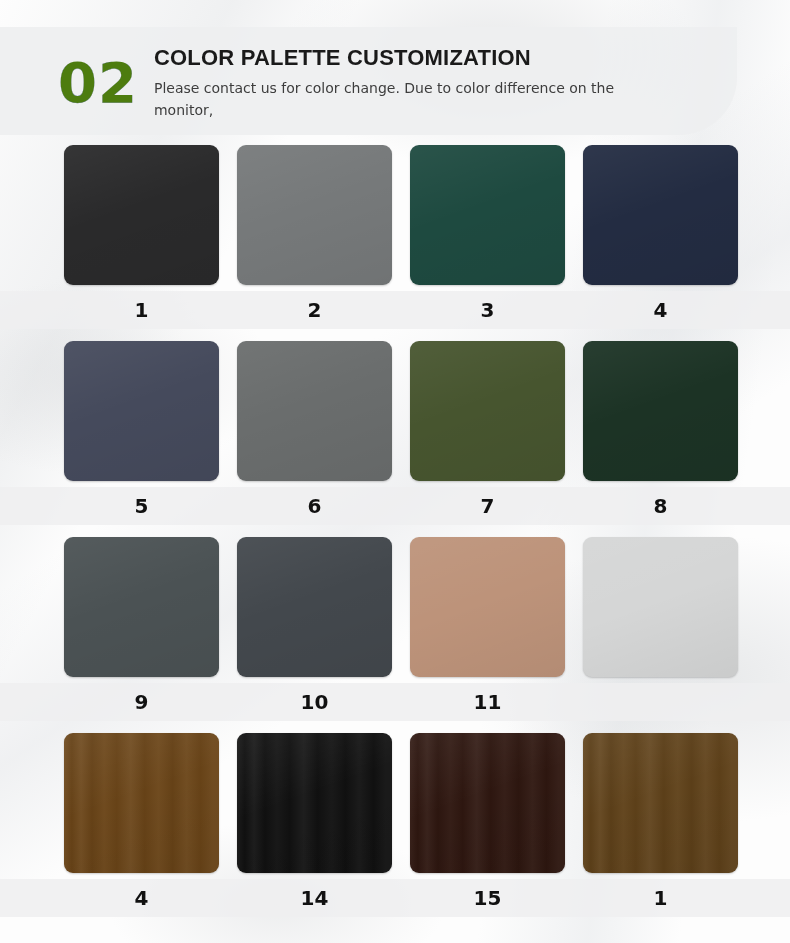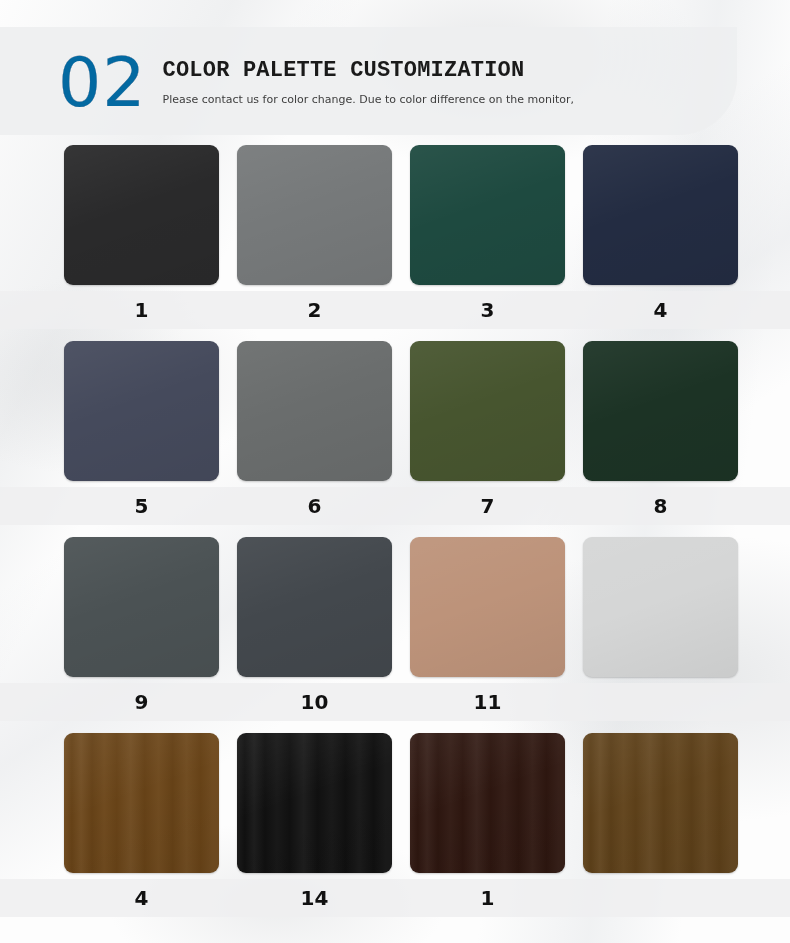--- a/index.html
+++ b/index.html
@@ -48,45 +48,45 @@
     top: 27px;
     width: 737px;
     height: 108px;
     display: flex;
     align-items: center;
     padding-left: 58px;
   }
 
   .section-number {
     font-family: "DejaVu Sans", sans-serif;
-    font-size: 68px;
-    font-weight: 400;
+    font-size: 56px;
+    font-weight: 700;
     line-height: 1;
-    color: #0369a1;
+    color: #4d7c0f;
     letter-spacing: 1px;
     margin-right: 16px;
     margin-top: 4px;
     -webkit-text-stroke: 0.2px #4c6687;
   }
 
   .header-text { padding-top: 4px; }
 
   .header-title {
-    font-family: Liberation Mono, monospace;
+    font-family: Liberation Sans, sans-serif;
     font-size: 22px;
     font-weight: 700;
     color: #1a1a1a;
     letter-spacing: 0.2px;
     line-height: 1.2;
     margin-bottom: 7px;
   }
 
   .header-desc {
     font-family: "DejaVu Sans", sans-serif;
-    font-size: 11px;
+    font-size: 14px;
     font-weight: 400;
     color: #3d3d3d;
     line-height: 1.55;
     max-width: 520px;
   }
   .header-desc span { display: block; }
 
   
   .grid {
     position: absolute;
@@ -238,17 +238,18 @@
       <div class="row-swatches">
         <div class="swatch wood" style="background: rgb(107, 69, 24);"></div>
         <div class="swatch wood" style="background: rgb(17, 17, 17);"></div>
         <div class="swatch wood" style="background: rgb(47, 23, 16);"></div>
         <div class="swatch wood" style="background: rgb(96, 66, 26);"></div>
       </div>
       <div class="label-strip">
         <div class="labels">
           <div class="swatch-label">4</div>
           <div class="swatch-label">14</div>
+          <div class="swatch-label">15</div>
           <div class="swatch-label">1</div>
         </div>
       </div>
     </div>
   </div>
 
 </body></html>

